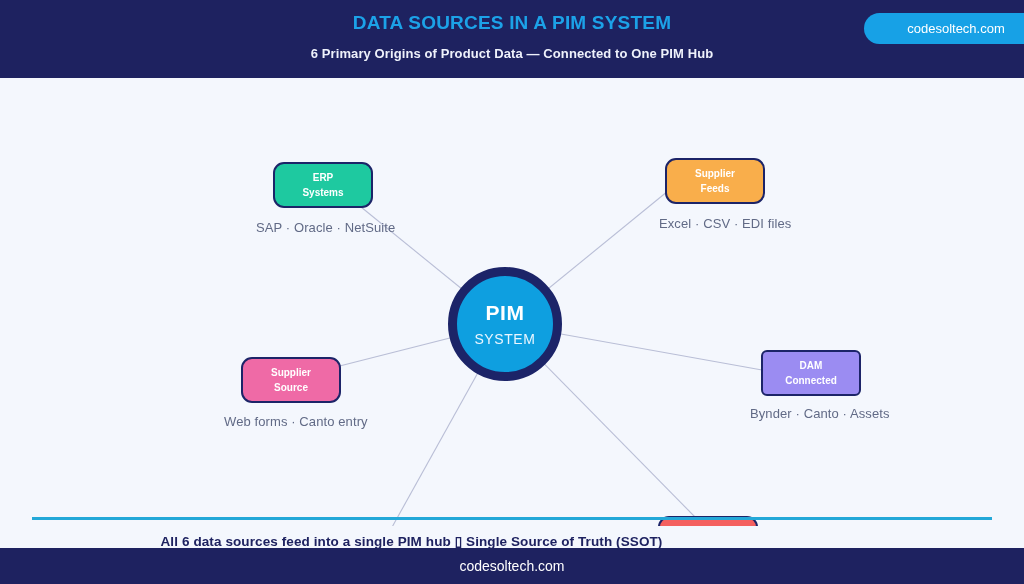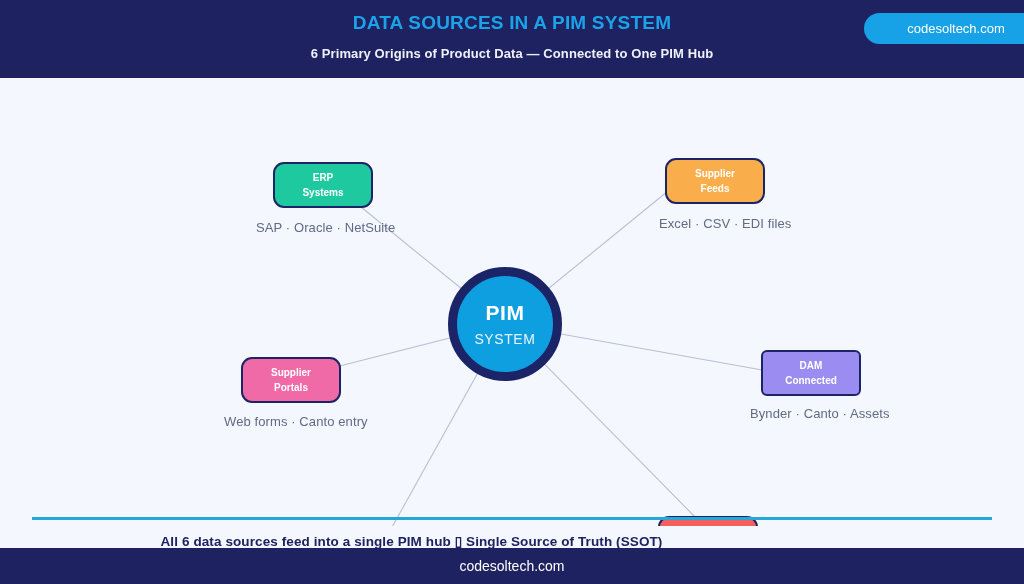--- a/index.html
+++ b/index.html
@@ -226,21 +226,21 @@
   <div class="node-caption cap-erp">SAP · Oracle · NetSuite</div>
 
   <div class="node n-feeds">
     <span class="node-line">Supplier</span>
     <span class="node-line">Feeds</span>
   </div>
   <div class="node-caption cap-feeds">Excel · CSV · EDI files</div>
 
   <div class="node n-portals">
     <span class="node-line">Supplier</span>
-    <span class="node-line">Portals</span>
+    <span class="node-line">Source</span>
   </div>
   <div class="node-caption cap-portals">Web forms · Canto entry</div>
 
   <div class="node n-dam">
     <span class="node-line">DAM</span>
     <span class="node-line">Connected</span>
   </div>
   <div class="node-caption cap-dam">Bynder · Canto · Assets</div>
 
   <div class="node n-std">

